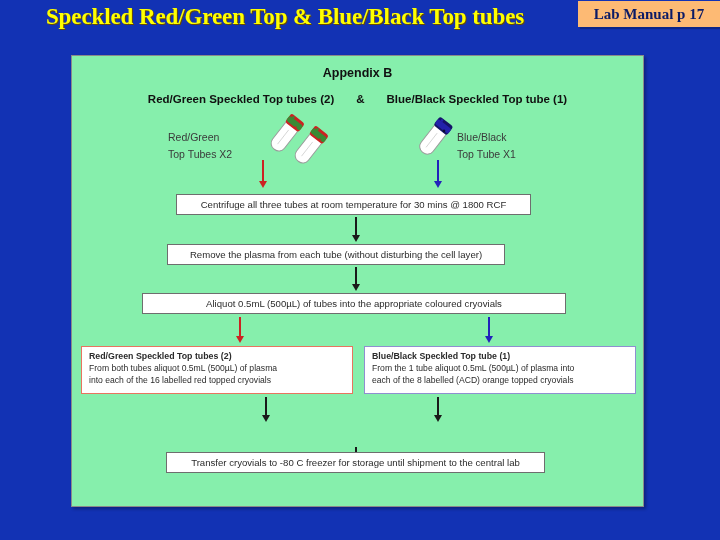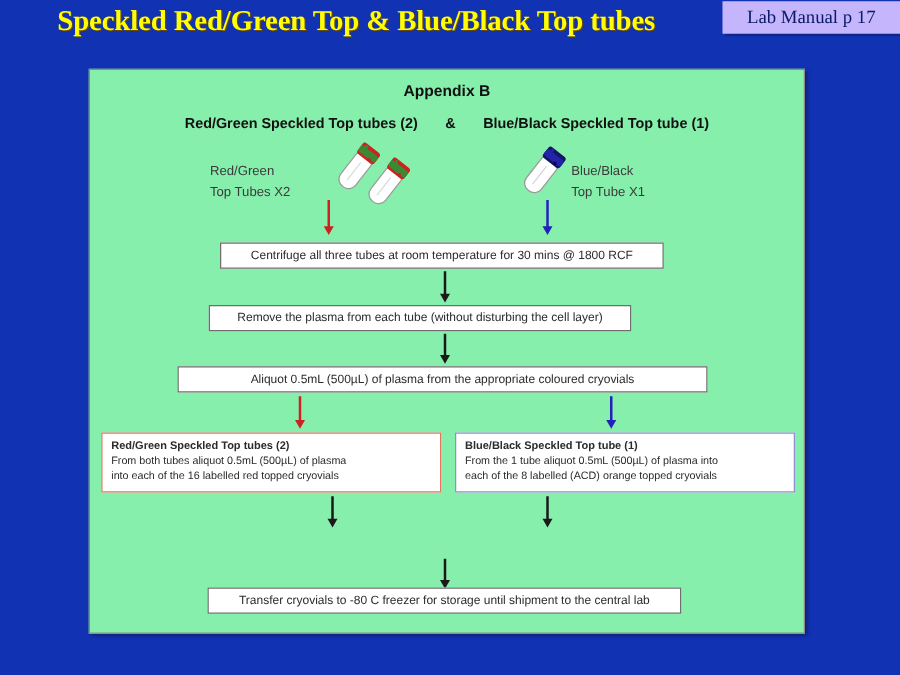--- a/index.html
+++ b/index.html
@@ -23,24 +23,24 @@
     font-weight: bold;
     font-size: 23px;
     letter-spacing: -0.1px;
     white-space: nowrap;
     text-shadow: 1px 1px 0 #6a4a00;
   }
   #lab-manual-badge {
     position: absolute;
     left: 578px; top: 1px;
     width: 142px; height: 26px;
-    background: #c4b5fd;
+    background: #fdba74;
     color: #0b1a66;
     font-family: "Liberation Serif", serif;
-    font-weight: normal;
+    font-weight: bold;
     font-size: 15px;
     display: flex;
     align-items: center;
     justify-content: center;
     box-shadow: 2px 2px 1px rgba(0,0,0,0.25);
   }
   
   #appendix-panel {
     position: absolute;
     left: 71px; top: 55px;
@@ -101,21 +101,21 @@
     align-items: center;
     justify-content: center;
     text-align: center;
     padding: 0 6px;
     white-space: nowrap;
   }
   #box-centrifuge { left: 104px; top: 138px; width: 355px; height: 21px; }
   #box-remove     { left: 95px; top: 188px; width: 338px; height: 21px; }
   #box-aliquot    { left: 70px;  top: 237px; width: 424px; height: 21px; }
   #box-freeze     { left: 65px;  top: 368px; width: 437px; height: 21px; }
-  #box-transfer   { left: 94px;  top: 414px; width: 379px; height: 21px; }
+  #box-transfer   { left: 94px;  top: 396px; width: 379px; height: 21px; }
 
   
   .detailbox {
     position: absolute;
     background: #ffffff;
     box-sizing: border-box;
     padding: 4px 6px 4px 7px;
     font-size: 8.6px;
     line-height: 11.4px;
     color: #2b2b2b;
@@ -242,21 +242,21 @@
     <div class="head"></div>
   </div>
 
   <div class="flowbox" id="box-remove">Remove the plasma from each tube (without disturbing the cell layer)</div>
 
   <div class="arrow black" id="arrow-r-to-a">
     <div class="shaft"></div>
     <div class="head"></div>
   </div>
 
-  <div class="flowbox" id="box-aliquot">Aliquot 0.5mL (500µL) of plasma from the appropriate coloured cryovials</div>
+  <div class="flowbox" id="box-aliquot">Aliquot 0.5mL (500µL) of tubes into the appropriate coloured cryovials</div>
 
   <div class="arrow red" id="arrow-a-to-rg">
     <div class="shaft"></div>
     <div class="head"></div>
   </div>
   <div class="arrow blue" id="arrow-a-to-bb">
     <div class="shaft"></div>
     <div class="head"></div>
   </div>
 

